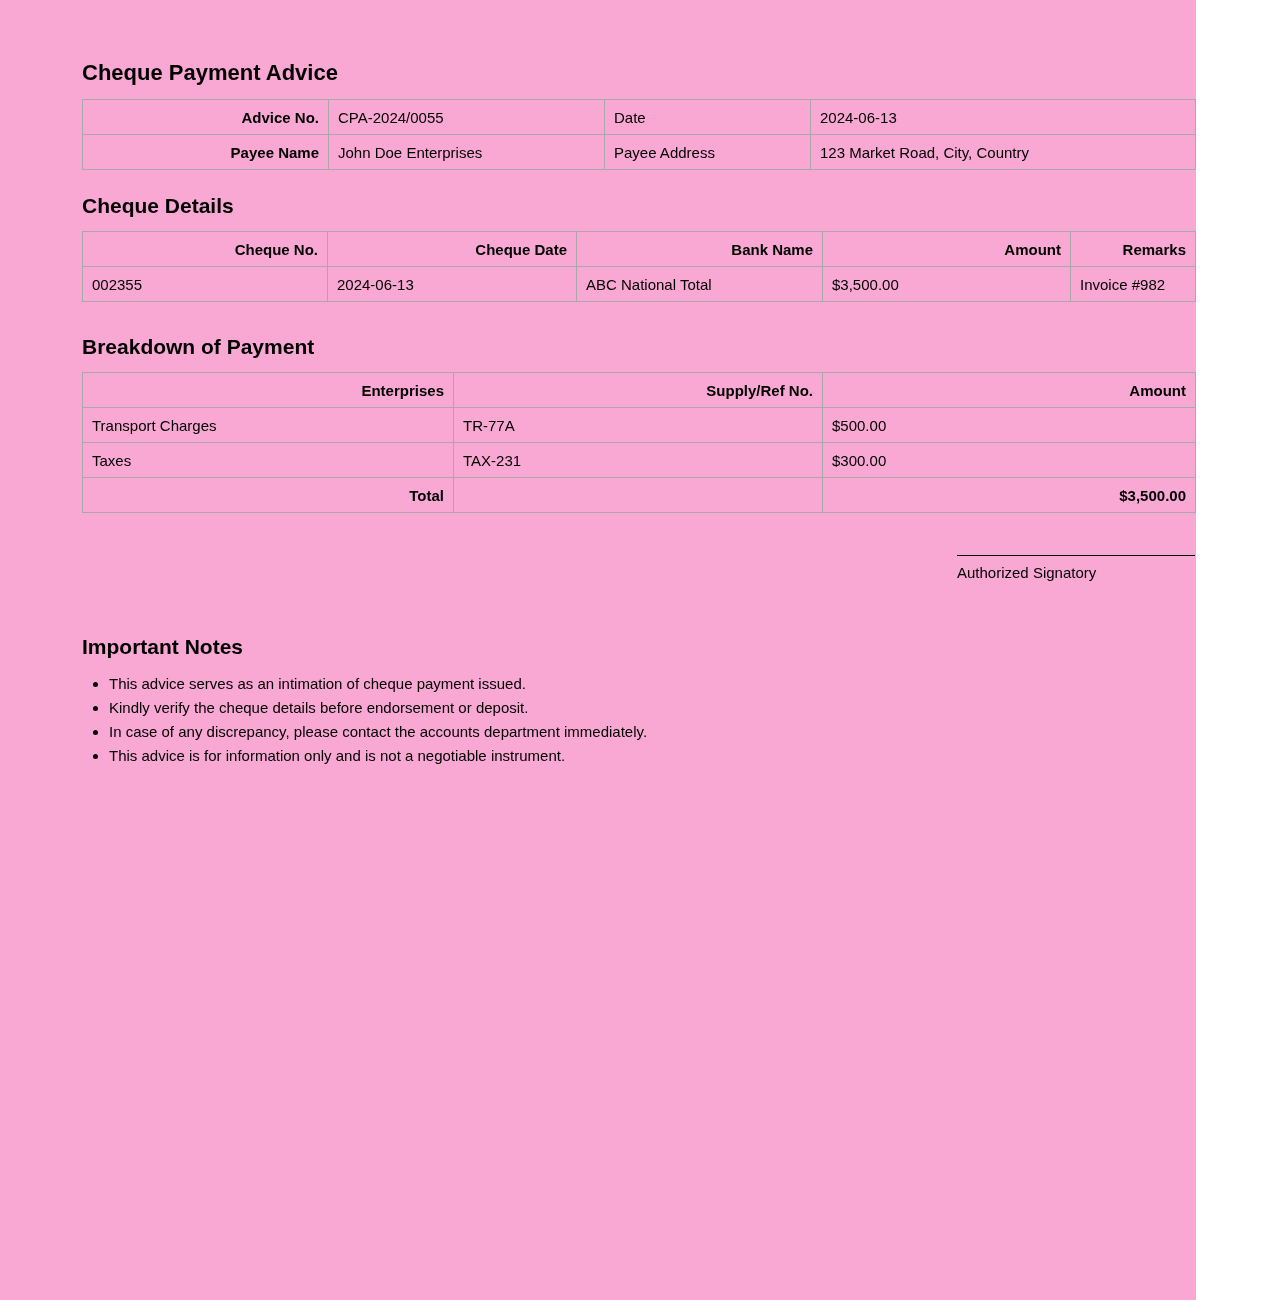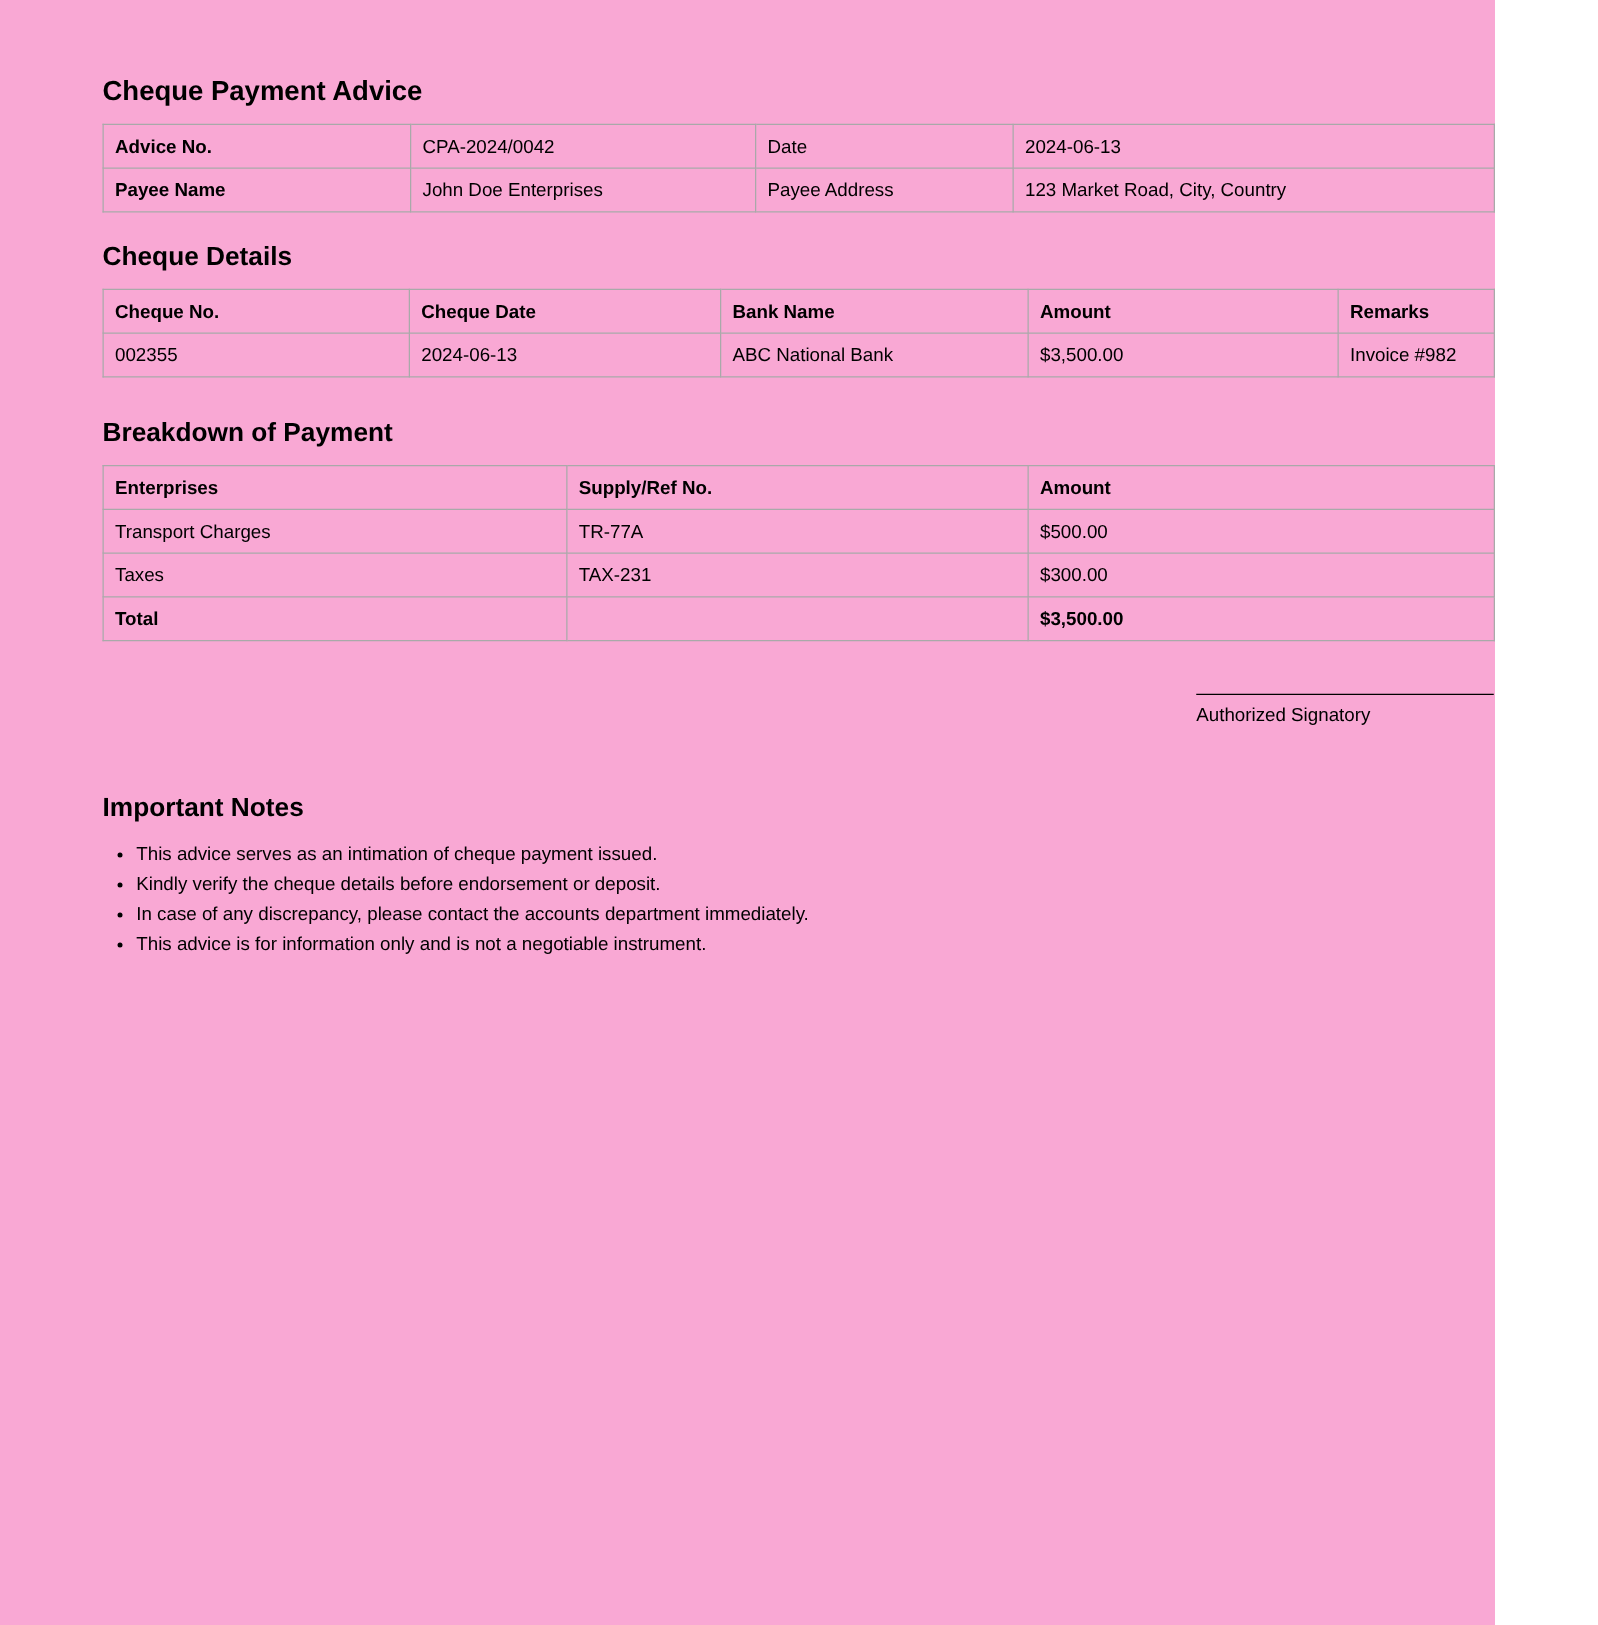--- a/index.html
+++ b/index.html
@@ -47,21 +47,21 @@
     padding: 7px 9px;
     font-size: 15px;
     line-height: 19px;
     text-align: left;
     vertical-align: middle;
     font-weight: normal;
     height: 35px;
     overflow: hidden;
     white-space: nowrap;
   }
-  th, td.bold { font-weight: bold; }
+  th, td.bold { font-weight: bold; text-align: right; }
 
   .sig-block {
     width: 238px;
     margin-left: auto;
     margin-top: 42px;
   }
   .sig-line {
     border-top: 1px solid #000000;
     height: 0;
   }
@@ -90,21 +90,21 @@
     <table>
       <colgroup>
         <col style="width:246px">
           <col style="width:276px">
           <col style="width:206px">
           <col style="width:385px">
       </colgroup>
       <tbody>
         <tr>
           <td class="bold">Advice No.</td>
-          <td>CPA-2024/0042</td>
+          <td>CPA-2024/0055</td>
           <td>Date</td>
           <td>2024-06-13</td>
         </tr>
         <tr>
           <td class="bold">Payee Name</td>
           <td>John Doe Enterprises</td>
           <td>Payee Address</td>
           <td>123 Market Road, City, Country</td>
         </tr>
       </tbody>
@@ -126,21 +126,21 @@
           <th>Cheque Date</th>
           <th>Bank Name</th>
           <th>Amount</th>
           <th>Remarks</th>
         </tr>
       </thead>
       <tbody>
         <tr>
           <td>002355</td>
           <td>2024-06-13</td>
-          <td>ABC National Bank</td>
+          <td>ABC National Total</td>
           <td>$3,500.00</td>
           <td>Invoice #982</td>
         </tr>
       </tbody>
     </table>
 
     <h2 class="section-heading mt-break">Breakdown of Payment</h2>
 
     <table>
       <colgroup>

